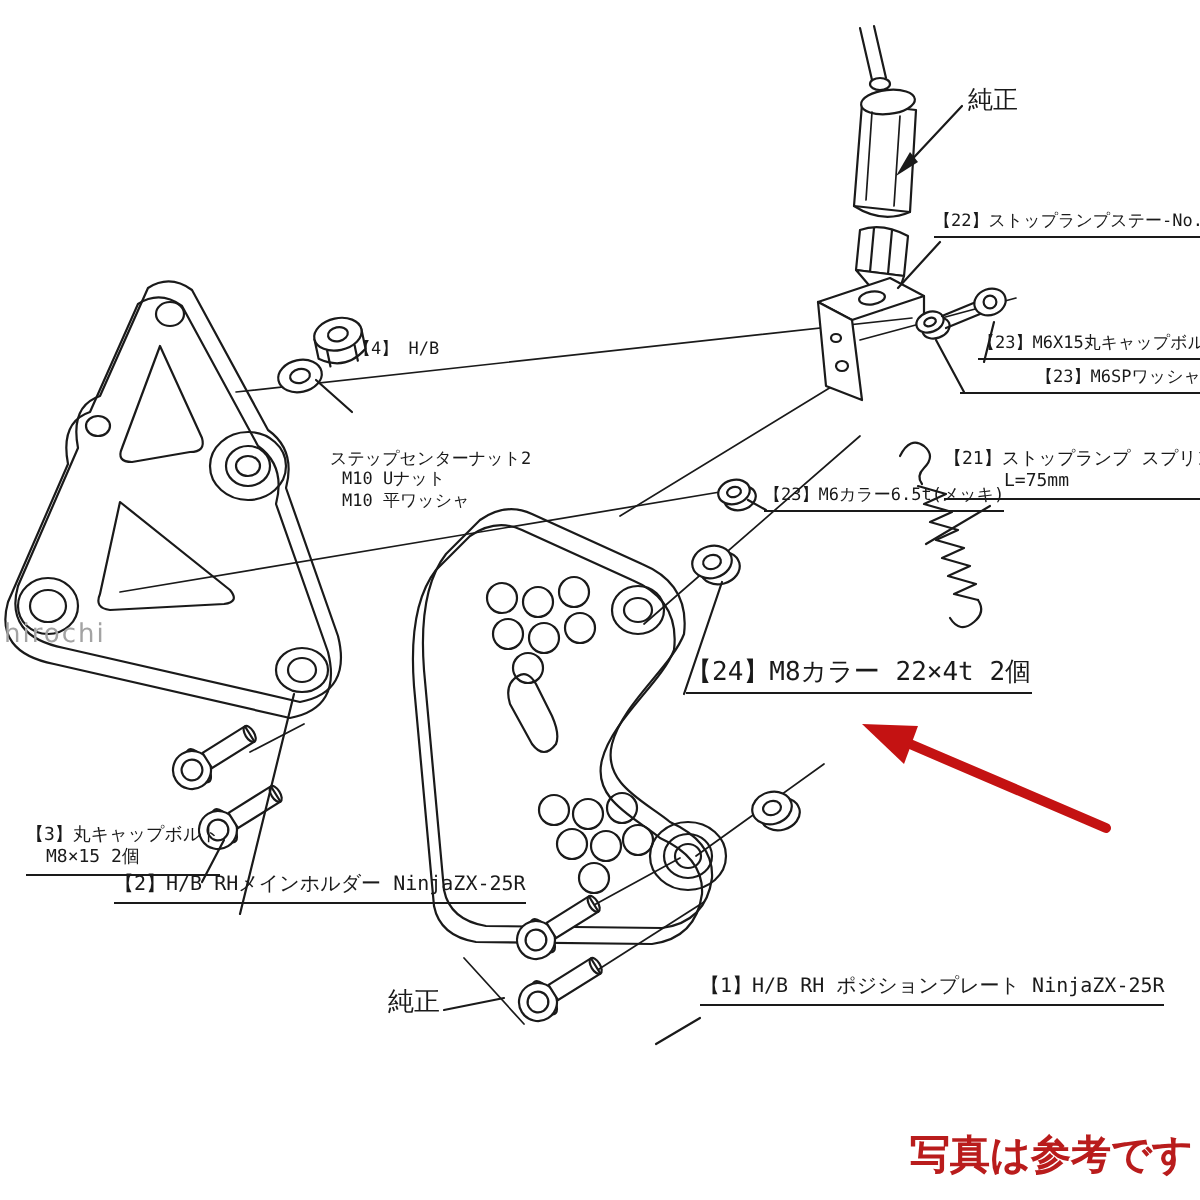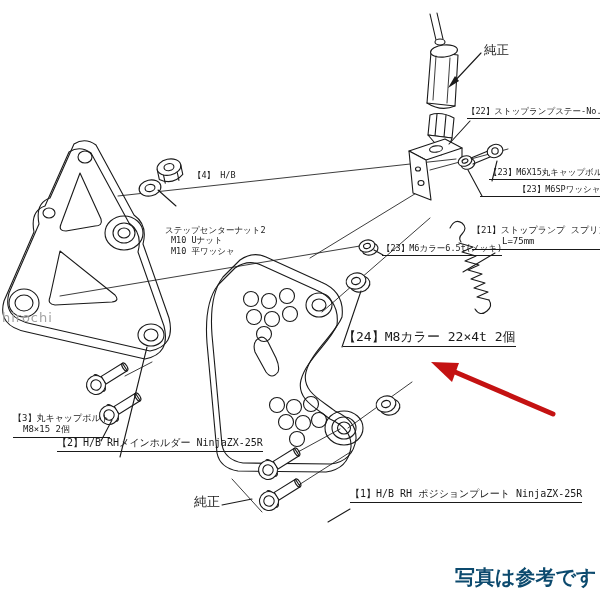--- a/index.html
+++ b/index.html
@@ -15,24 +15,24 @@
   .art .inkfill{fill:#1a1a1a;stroke:none;}
   .lbl{position:absolute;white-space:nowrap;font-family:"DejaVu Sans Mono","DejaVu Sans",monospace;
        font-size:9px;line-height:1.25;color:#1a1a1a;}
   .ul{border-bottom:1.2px solid #1a1a1a;padding-bottom:1px;}
   .fs8{font-size:8.5px;}
   .fs10{font-size:10px;}
   .fs11{font-size:13px;}
   .fs12{font-size:12.5px;}
   .watermark{position:absolute;left:2px;top:310px;font-size:13px;color:#a3a3a3;
              font-family:"DejaVu Sans",sans-serif;letter-spacing:1px;}
-  .footnote{position:absolute;left:455px;top:564px;font-size:20px;font-weight:bold;color:#0c4a6e;
+  .footnote{position:absolute;left:455px;top:564px;font-size:20px;font-weight:bold;color:#b91c1c;
             font-family:"DejaVu Sans",sans-serif;}
   .ind0{margin-left:0;margin-top:44px;} .ind6{margin-left:6px;} .ind10{margin-left:10px;}
-  .ind14{margin-left:28px;} .ind30{margin-left:30px;}
+  .ind14{margin-left:12px;} .ind30{margin-left:30px;}
 </style>
 </head>
 <body>
 
 <div class="stage">
 
   <svg class="art" width="600" height="600" viewBox="0 0 600 600">
     <defs>
       <path id="lbkt" d="M 74,144 Q 85,137 96,145 L 134,215 Q 148,225 143,244 L 169,318 Q 176,346 150,351 L 32,324 Q 2,318 9,293 L 39,224 Q 35,203 50,198 Z"></path>
       <path id="plate" d="M 240,260 Q 253,251 266,257 L 321,282 Q 345,292 342,317 C 336,333 311,352 306,372 C 301,392 323,401 335,411 Q 357,421 356,439 Q 353,461 331,464 L 243,463 Q 225,460 222,445 L 212,335 Q 209,295 223,277 Z"></path>

